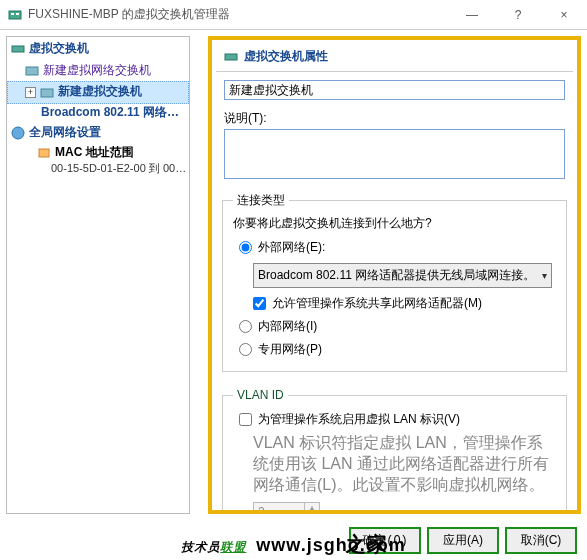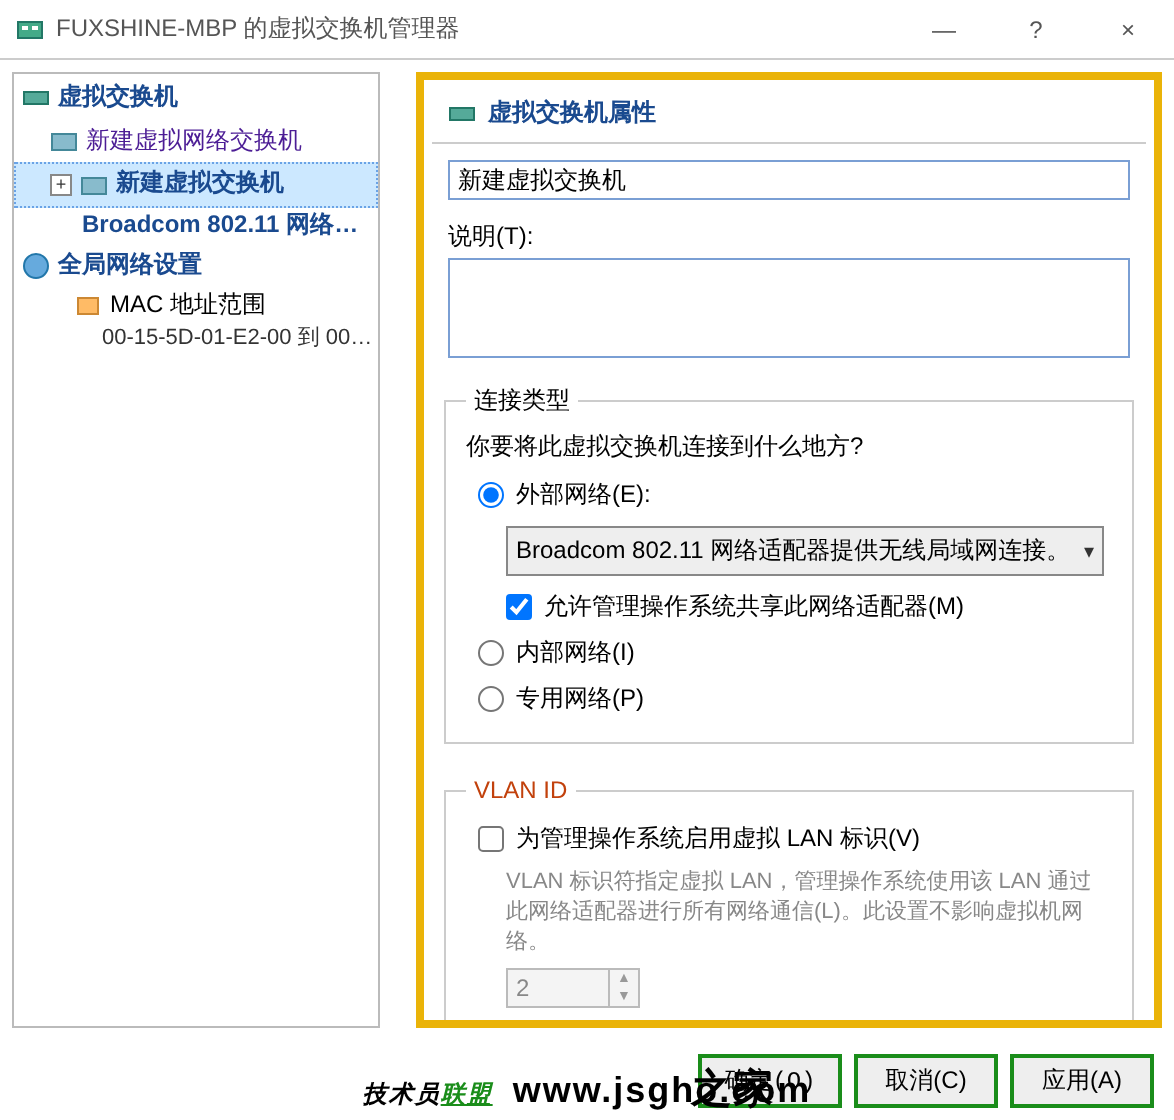--- a/index.html
+++ b/index.html
@@ -13,21 +13,21 @@
 
 .body-wrap { display: flex; height: 490px; padding: 6px; gap: 6px; }
 
 .left-panel { width: 184px; border: 1px solid #bbb; background: #fff; overflow: hidden; }
 .tree-header { display: flex; align-items: center; gap: 4px; padding: 3px 4px; color: #1a4a8f; font-weight: bold; }
 .tree-item { display: flex; align-items: center; gap: 4px; padding: 2px 4px 2px 18px; }
 .tree-item.selected { background: #cce8ff; border: 1px dotted #6aa3e6; padding: 1px 3px 1px 17px; }
 .tree-item .label { color: #1a4a8f; font-weight: bold; white-space: nowrap; overflow: hidden; text-overflow: ellipsis; }
 .tree-subitem { padding-left: 34px; color: #1a4a8f; font-weight: bold; white-space: nowrap; overflow: hidden; text-overflow: ellipsis; }
 .tree-child { padding-left: 30px; display:flex; align-items:center; gap:4px; }
-.tree-child .name { font-weight: normal; color: #000; }
+.tree-child .name { font-weight: bold; color: #000; }
 .tree-range { padding-left: 44px; font-size: 11px; color: #333; white-space: nowrap; overflow: hidden; text-overflow: ellipsis; }
 .expander { width: 11px; height: 11px; border: 1px solid #888; display: inline-flex; align-items: center; justify-content: center; font-size: 9px; line-height: 1; color: #333; background:#fff; flex-shrink:0; }
 
 .icon-switch svg, .icon-globe svg, .icon-nic svg, .icon-mac svg, .icon-app svg { display:block; }
 
 .right-panel { flex: 1; border: 4px solid #eab308; background: #fff; display: flex; flex-direction: column; overflow-y:auto;margin-left:12px; }
 .right-panel::-webkit-scrollbar { width: 16px; }
 .right-panel::-webkit-scrollbar-track { background: #f0f0f0; }
 .right-panel::-webkit-scrollbar-thumb { background: #c0c0c0; border: 1px solid #aaa; }
 
@@ -39,21 +39,21 @@
 textarea.textbox { width: 100%; height: 50px; border: 1px solid #7a9fd4; padding: 2px 4px; font-size: 12px; resize: none; }
 
 fieldset { border: 1px solid #ccc; margin: 8px 10px; padding: 6px 10px 10px 10px; }
 legend { padding: 0 4px; }
 .radio-row, .check-row { display: flex; align-items: center; gap: 6px; padding: 3px 0 3px 6px; }
 .radio-row input, .check-row input { margin:0; }
 .dropdown { width: 100%; border: 1px solid #888; background: #eee; padding: 3px 4px; display:flex; justify-content:space-between; align-items:center; margin: 4px 0 4px 20px; width: calc(100% - 24px); }
 .dropdown .arrow { font-size: 10px; color:#333; }
 
 .disabled-area { color: #888; }
-.disabled-area .hint { font-size: 11px; margin: 2px 0 6px 20px; }
+.disabled-area .hint { font-size: 16px; margin: 2px 0 6px 20px; }
 .spinner { display:inline-flex; border:1px solid #bbb; background:#f4f4f4; margin-left:20px; }
 .spinner input { width: 50px; border:none; padding:2px 4px; text-align:left; background:#f4f4f4; color:#888; }
 .spinner .arrows { display:flex; flex-direction:column; border-left:1px solid #bbb; }
 .spinner .arrows div { width:14px; height:9px; font-size:7px; display:flex; align-items:center; justify-content:center; color:#999; }
 .btn { min-width: 72px; padding: 3px 10px; border: 1px solid #888; background: #eee; }
 
 .footer-btns { position:absolute; bottom: 6px; right: 10px; display:flex; gap:6px; }
 .watermark { position:absolute; bottom: 4px; left: 50%; transform:translateX(-50%); font-size: 26px; font-weight: 900; color:#000; font-style: italic; letter-spacing:1px; white-space:nowrap; pointer-events:none; display:flex; align-items:baseline; }
 .watermark .green { color:#1a8d1a;text-decoration:underline; }
 .watermark .url { font-size: 18px; margin-left:10px; font-style:normal; font-weight:bold;text-align:center; }
@@ -166,42 +166,42 @@
         <input type="radio" name="ct" style="">
         <span>内部网络(I)</span>
       </div>
       <div class="radio-row">
         <input type="radio" name="ct" style="">
         <span>专用网络(P)</span>
       </div>
     </fieldset>
 
     <fieldset class="disabled-area">
-      <legend style="color:#c2410c;">VLAN ID</legend>
+      <legend style="color:#14532d;">VLAN ID</legend>
       <div class="check-row" style="color:#000;">
         <input type="checkbox" style="">
         <span>为管理操作系统启用虚拟 LAN 标识(V)</span>
       </div>
       <div class="hint">VLAN 标识符指定虚拟 LAN，管理操作系统使用该 LAN 通过此网络适配器进行所有网络通信(L)。此设置不影响虚拟机网络。</div>
       <div class="spinner">
         <input disabled="" value="2" style="">
         <div class="arrows">
           <div>▲</div>
           <div>▼</div>
         </div>
       </div>
     </fieldset>
 
   </div>
 </div>
 
 <div class="footer-btns">
   <button class="btn" style="border:2px solid #1a8d1a;font-family:Liberation Mono, monospace;">确定(O)</button>
+  <button class="btn" style="border:2px solid #1a8d1a;">应用(A)</button>
   <button class="btn" style="border:2px solid #1a8d1a;">取消(C)</button>
-  <button class="btn" style="border:2px solid #1a8d1a;">应用(A)</button>
 </div>
 
 <div class="watermark">
   <span>技术员</span>
     <span class="green">联盟</span>
   <span class="url">www.jsgho.com</span>
   <span class="cn">之家</span>
 </div>
 
 </body></html>

